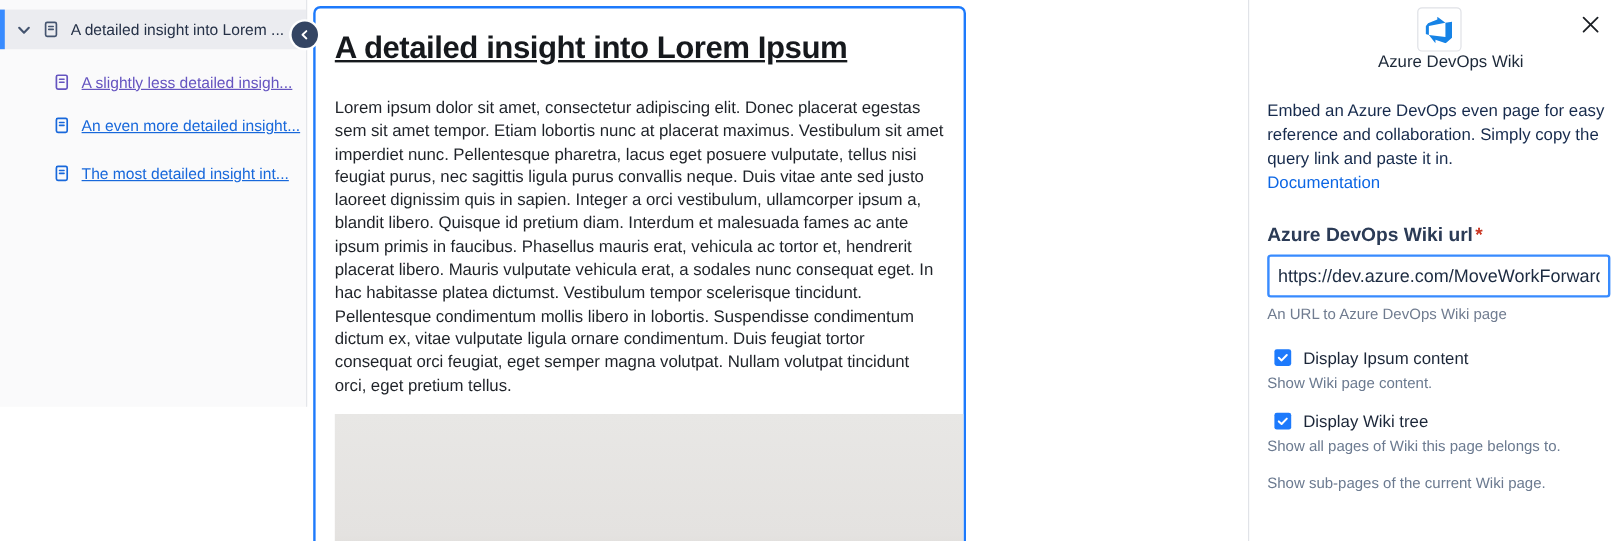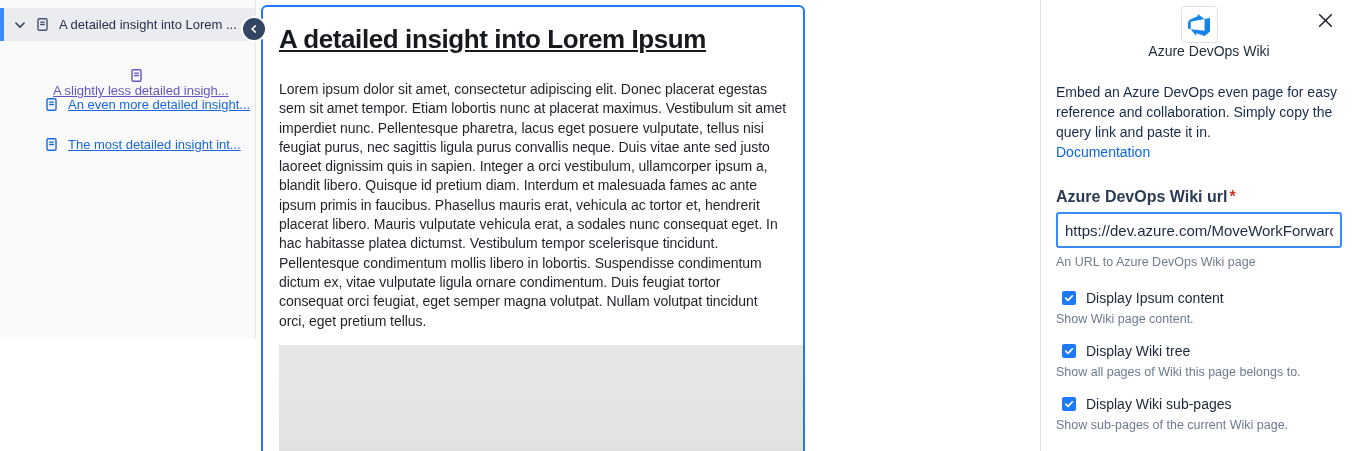--- a/index.html
+++ b/index.html
@@ -22,21 +22,21 @@
   .tree-row-selected .doc  { margin-left: 7px; display: flex; color: #44546F; }
   .tree-label {
     margin-left: 9px; font-size: 13px; color: #253147; white-space: nowrap; overflow: hidden;
   }
   .tree-child {
     position: absolute; left: 44px; height: 24px; display: flex; align-items: center;
     cursor: pointer; text-decoration: none; white-space: nowrap;
   }
   .tree-child .doc { display: flex; color: currentColor; }
   .tree-child .child-label { margin-left: 9px; font-size: 13px; text-decoration: underline; }
-  .child-1 { top: 68px;  color: #6554C0; flex-direction: column; }
+  .child-1 { top: 56px;  color: #6554C0; }
   .child-2 { top: 92px;  color: #1868DB; }
   .child-3 { top: 132px; color: #1868DB; }
 
   .collapse-btn {
     position: absolute; left: 243px; top: 18px; width: 22px; height: 22px;
     background: #344563; border: none; border-radius: 50%; cursor: pointer;
     display: flex; align-items: center; justify-content: center; z-index: 5;
     box-shadow: 0 0 0 2px #fff;
   }
 
@@ -217,25 +217,17 @@
           <svg width="10" height="10" viewBox="0 0 12 12">
               <polyline points="2,6.2 4.8,8.8 10,3.4" fill="none" stroke="#fff" stroke-width="2" stroke-linecap="round" stroke-linejoin="round"></polyline>
             </svg>
         </span>
         <span class="cb-label">Display Wiki tree</span>
       </div>
       <div class="cb-helper">Show all pages of Wiki this page belongs to.</div>
     </div>
 
     <div class="cb-block">
-      <div class="cb-row">
-        <span class="cb-box">
-          <svg width="10" height="10" viewBox="0 0 12 12">
-              <polyline points="2,6.2 4.8,8.8 10,3.4" fill="none" stroke="#fff" stroke-width="2" stroke-linecap="round" stroke-linejoin="round"></polyline>
-            </svg>
-        </span>
-        <span class="cb-label">Display Wiki sub-pages</span>
-      </div>
       <div class="cb-helper">Show sub-pages of the current Wiki page.</div>
     </div>
 
   </div>
 </aside>
 
 </body></html>

